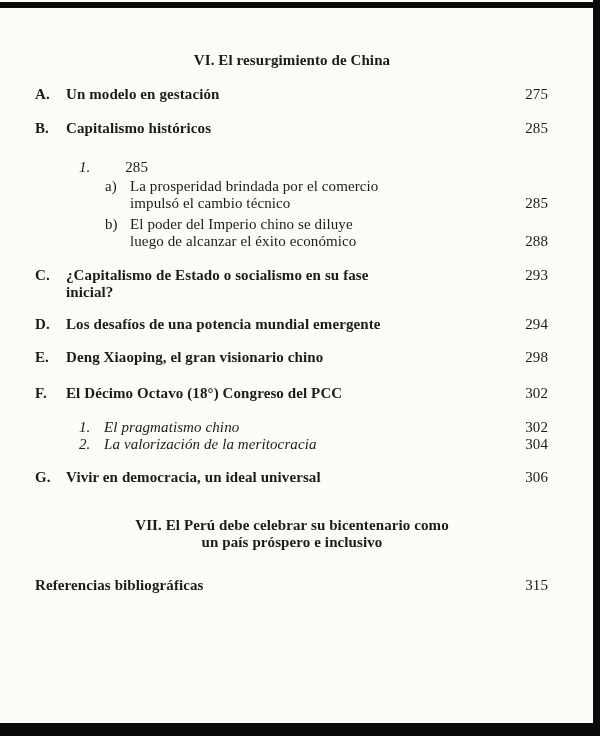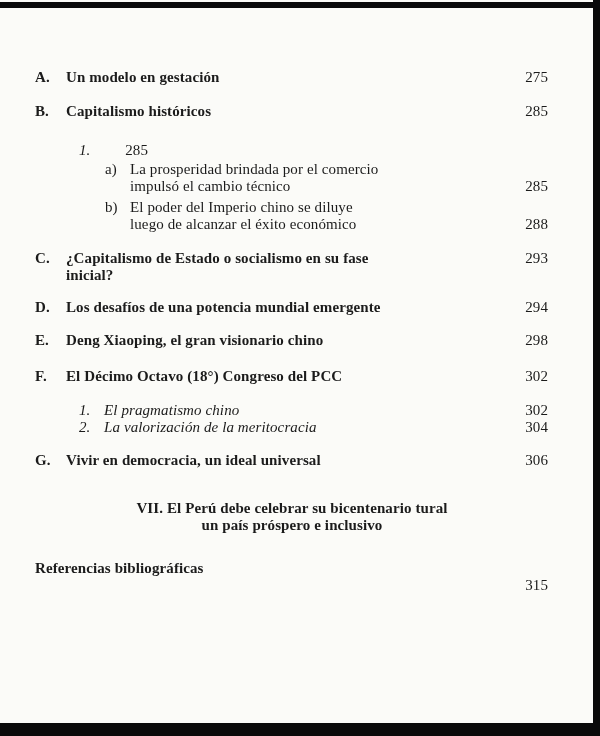--- a/index.html
+++ b/index.html
@@ -68,34 +68,35 @@
   .pg-first .pagenum { align-self: flex-start; } 
 
   .mt0  { margin-top: 0; }
   .mt2  { margin-top: 2px; }
   .mt4  { margin-top: 4px; }
   .mt15 { margin-top: 15px; }
   .mt16 { margin-top: 16px; }
   .mt17 { margin-top: 17px; }
   .mt19 { margin-top: 19px; }
   .mt22 { margin-top: 22px; }
-  .mt26 { margin-top: 26px; flex-direction: column; }
+  .mt26 { margin-top: 26px; }
   .mt31 { margin-top: 31px; }
 </style>
 </head>
 <body>
 
 <div class="scan">
   <div class="edge edge-top"></div>
   <div class="edge edge-right"></div>
   <div class="edge edge-bottom"></div>
 
   <div class="content">
 
     <div class="center-head">
+      <span class="head-line">VI. El resurgimiento de China</span>
     </div>
 
     <div class="row l1 bold mt17">
       <span class="marker">A.</span>
       <span class="text">
         <span class="line">Un modelo en gestación</span>
       </span>
       <span class="pagenum">275</span>
     </div>
 
@@ -181,21 +182,21 @@
 
     <div class="row l1 bold mt16">
       <span class="marker">G.</span>
       <span class="text">
         <span class="line">Vivir en democracia, un ideal universal</span>
       </span>
       <span class="pagenum">306</span>
     </div>
 
     <div class="center-head mt31">
-      <span class="head-line">VII. El Perú debe celebrar su bicentenario tural</span>
+      <span class="head-line">VII. El Perú debe celebrar su bicentenario como</span>
       <span class="head-line">un país próspero e inclusivo</span>
     </div>
 
     <div class="row l1 bold mt26">
       <span class="text">
         <span class="line">Referencias bibliográficas</span>
       </span>
       <span class="pagenum">315</span>
     </div>
 

